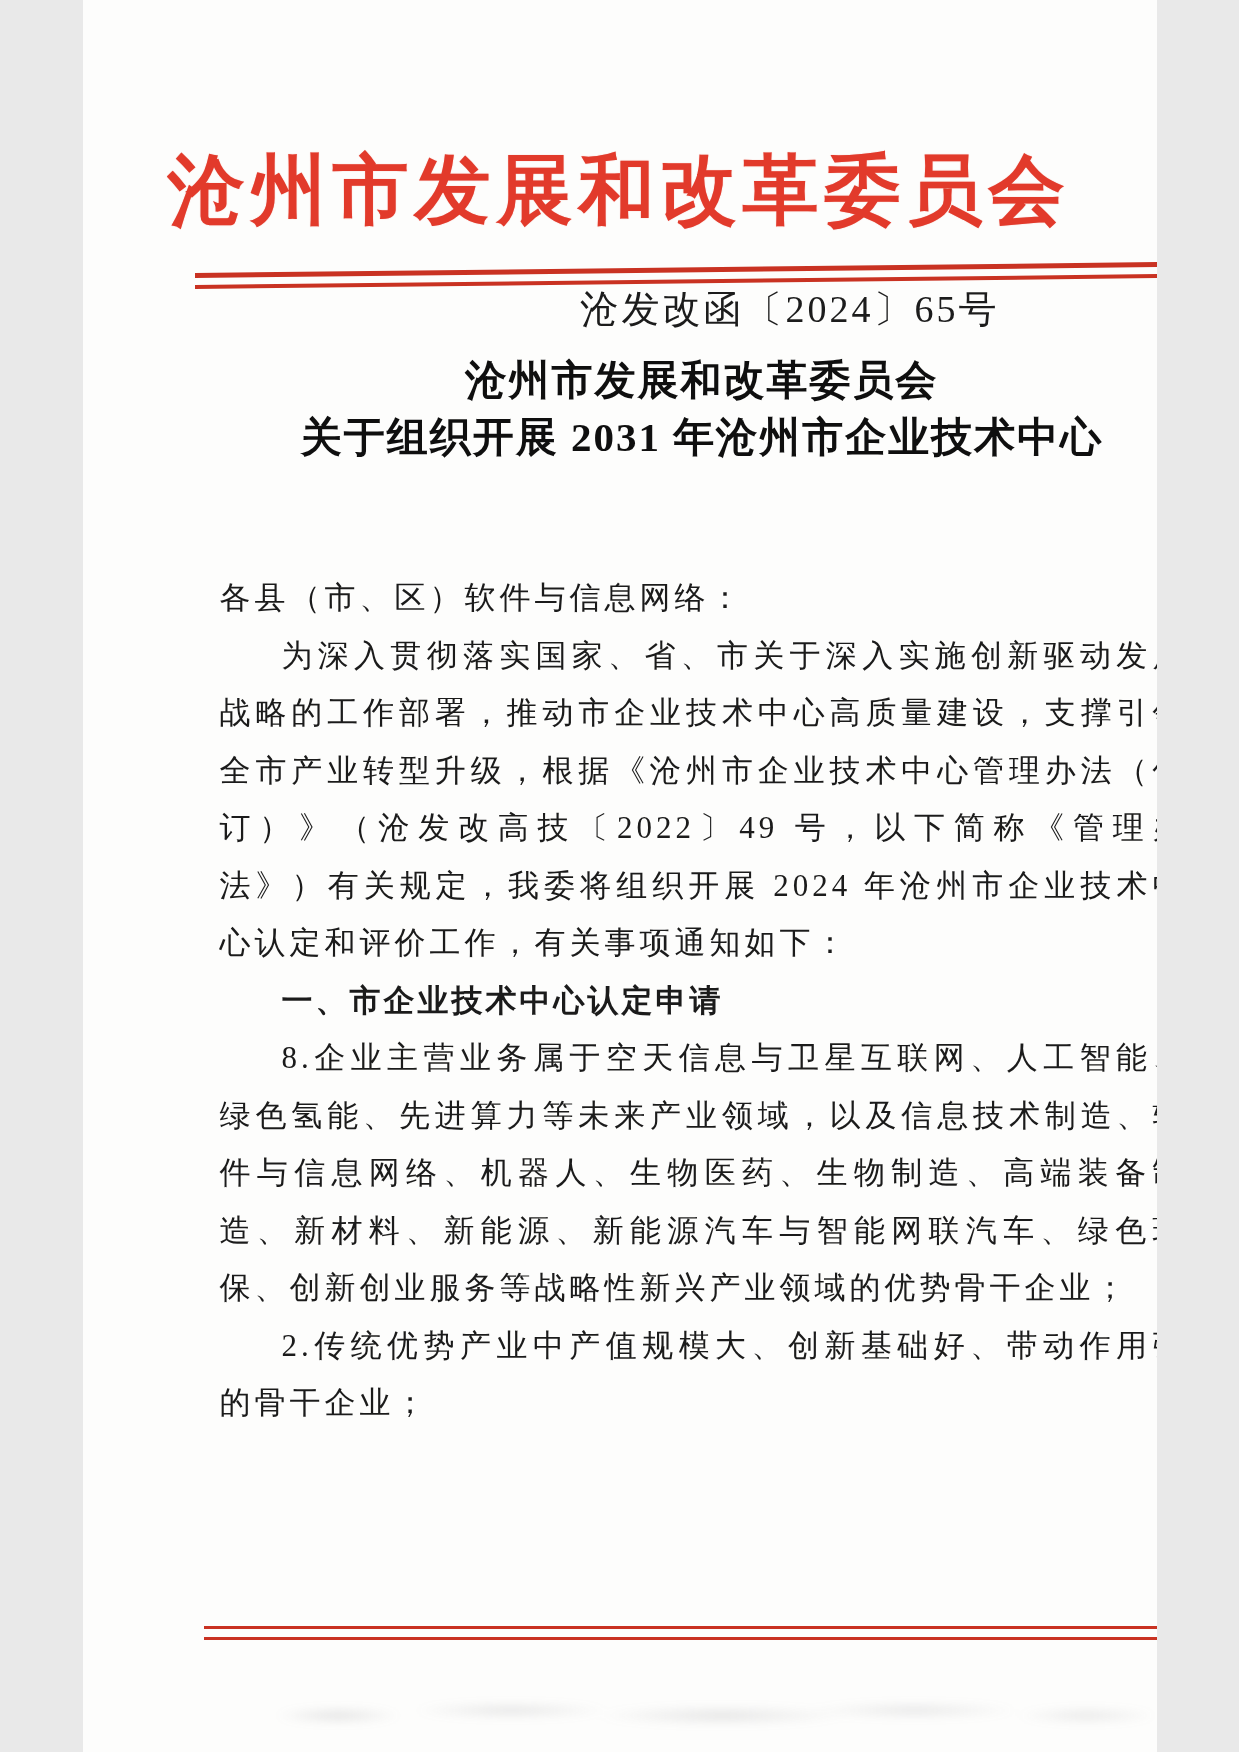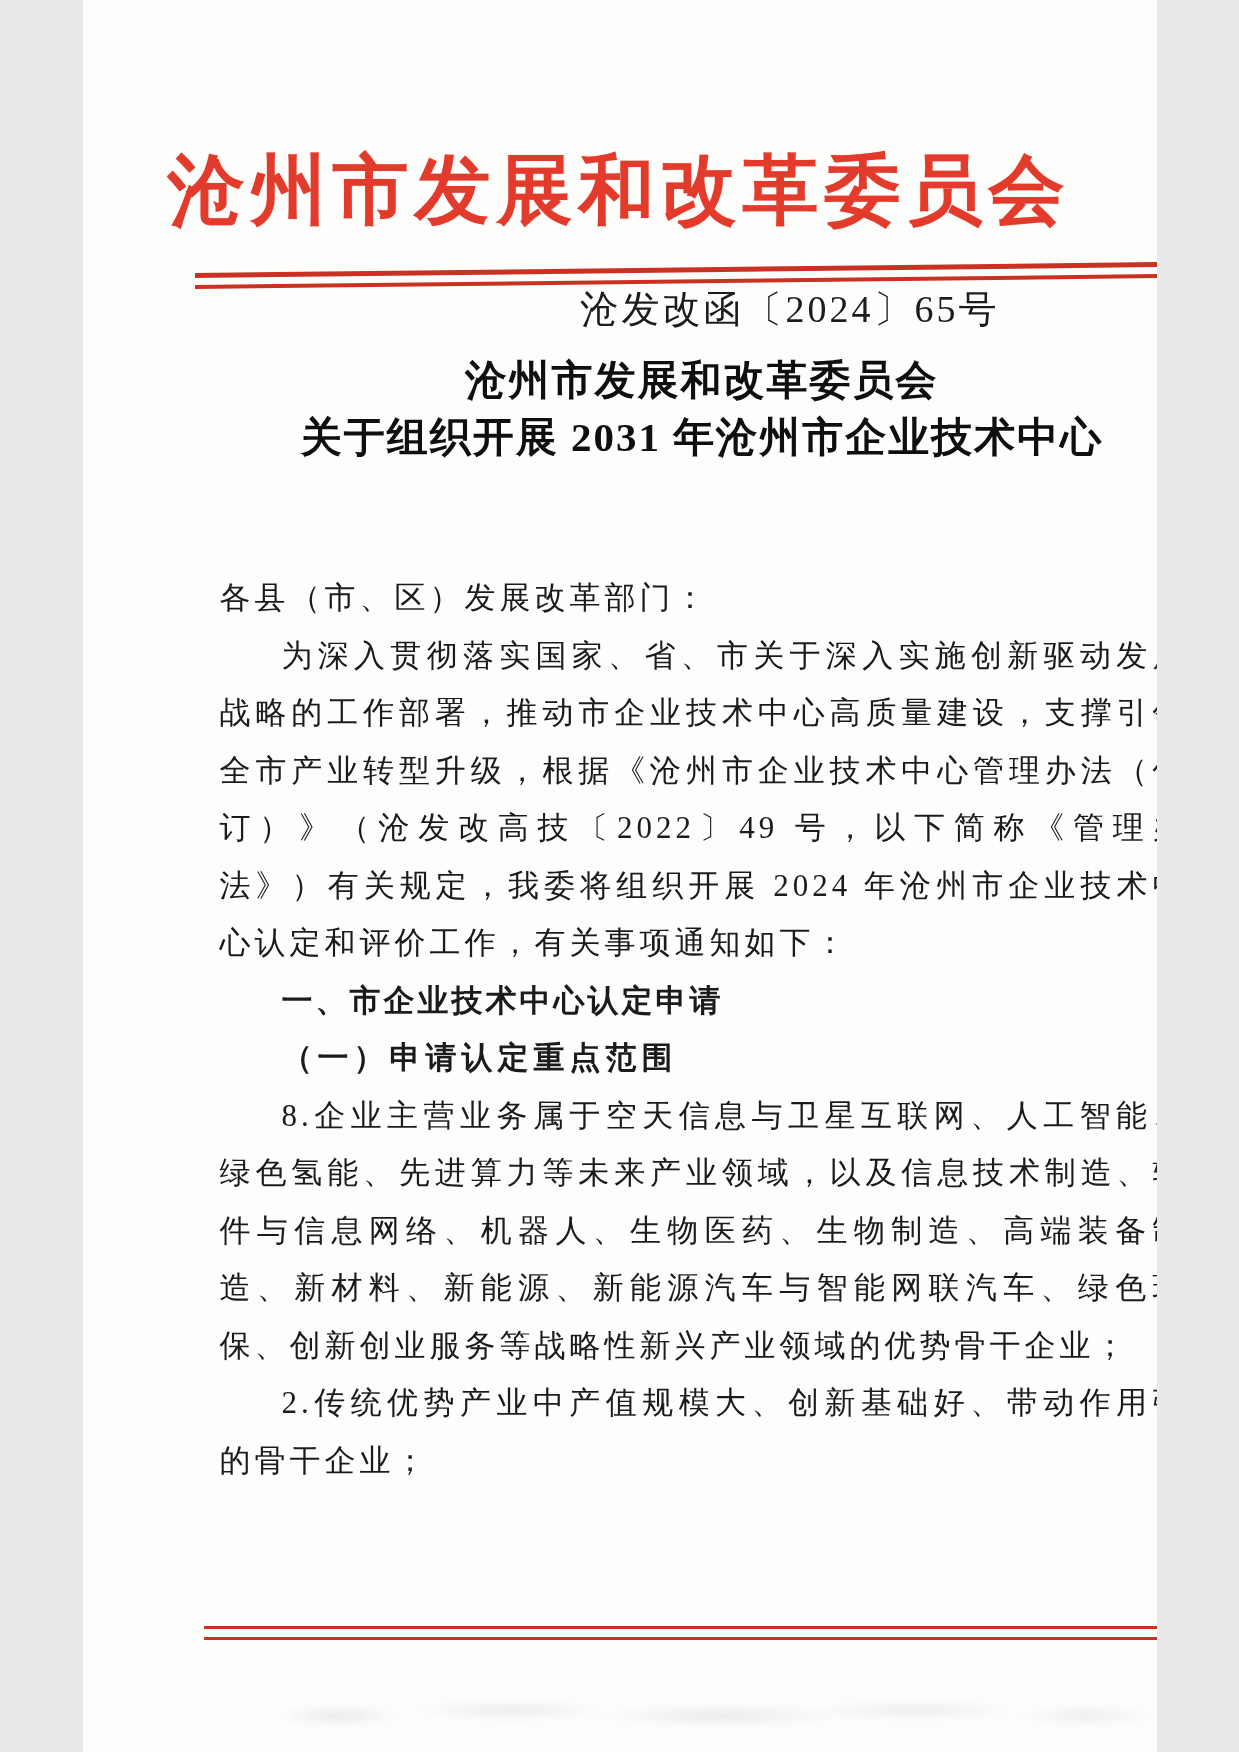--- a/index.html
+++ b/index.html
@@ -78,24 +78,23 @@
   <div class="rule rule-bottom"></div>
 
   <div class="doc-number">沧发改函〔2024〕65号</div>
 
   <div class="title">
     <div>沧州市发展和改革委员会</div>
     <div>关于组织开展 2031 年沧州市企业技术中心</div>
   </div>
 
   <div class="content">
-    <p class="salutation">各县（市、区）发展改革部门：</p>
+    <p class="salutation">各县（市、区）软件与信息网络：</p>
     <p>为深入贯彻落实国家、省、市关于深入实施创新驱动发展战略的工作部署，推动市企业技术中心高质量建设，支撑引领全市产业转型升级，根据《沧州市企业技术中心管理办法（修订）》（沧发改高技〔2022〕49 号，以下简称《管理办法》）有关规定，我委将组织开展 2024 年沧州市企业技术中心认定和评价工作，有关事项通知如下：</p>
     <p class="h1">一、市企业技术中心认定申请</p>
-    <p class="h2">（一）申请认定重点范围</p>
     <p>8.企业主营业务属于空天信息与卫星互联网、人工智能、绿色氢能、先进算力等未来产业领域，以及信息技术制造、软件与信息网络、机器人、生物医药、生物制造、高端装备制造、新材料、新能源、新能源汽车与智能网联汽车、绿色环保、创新创业服务等战略性新兴产业领域的优势骨干企业；</p>
     <p>2.传统优势产业中产值规模大、创新基础好、带动作用强的骨干企业；</p>
   </div>
 
   <div class="rule footer-rule-top"></div>
   <div class="rule footer-rule-bottom"></div>
 
   <div class="bleed"></div>
 
 </div>

